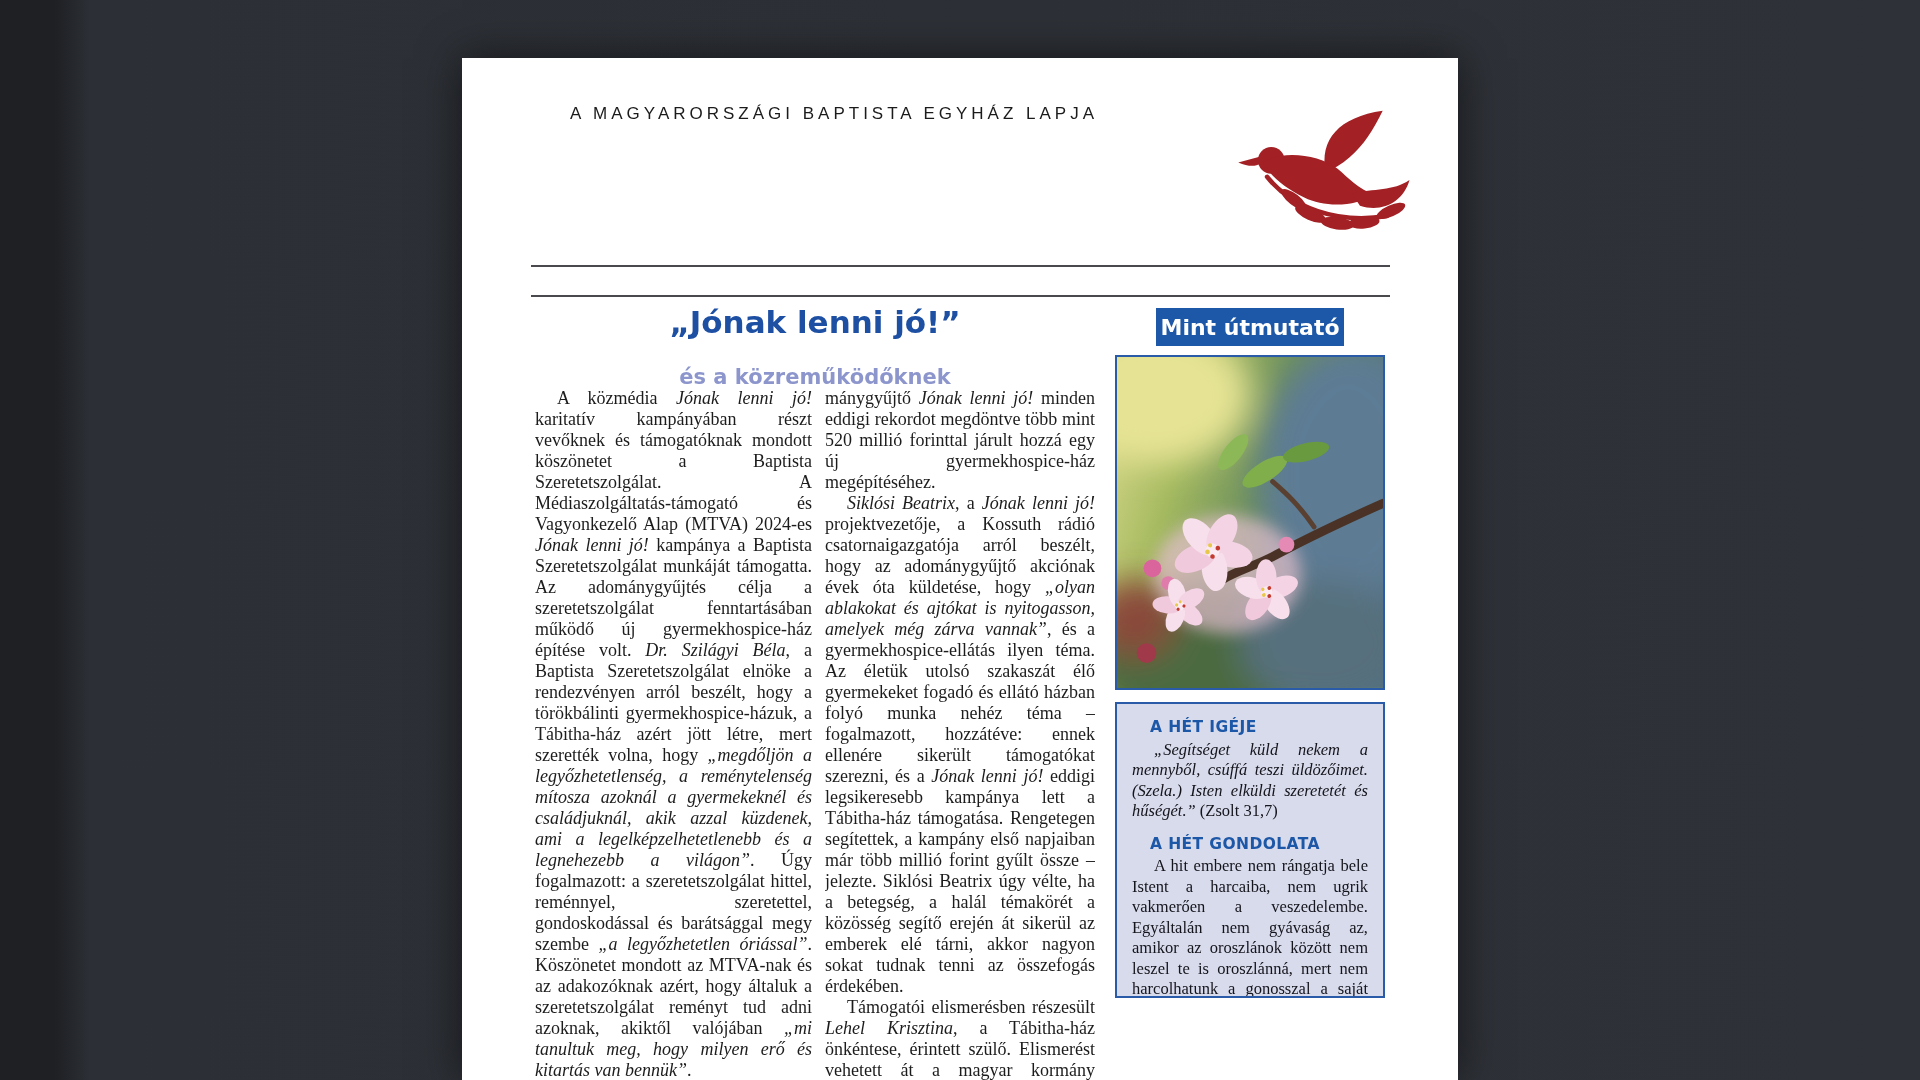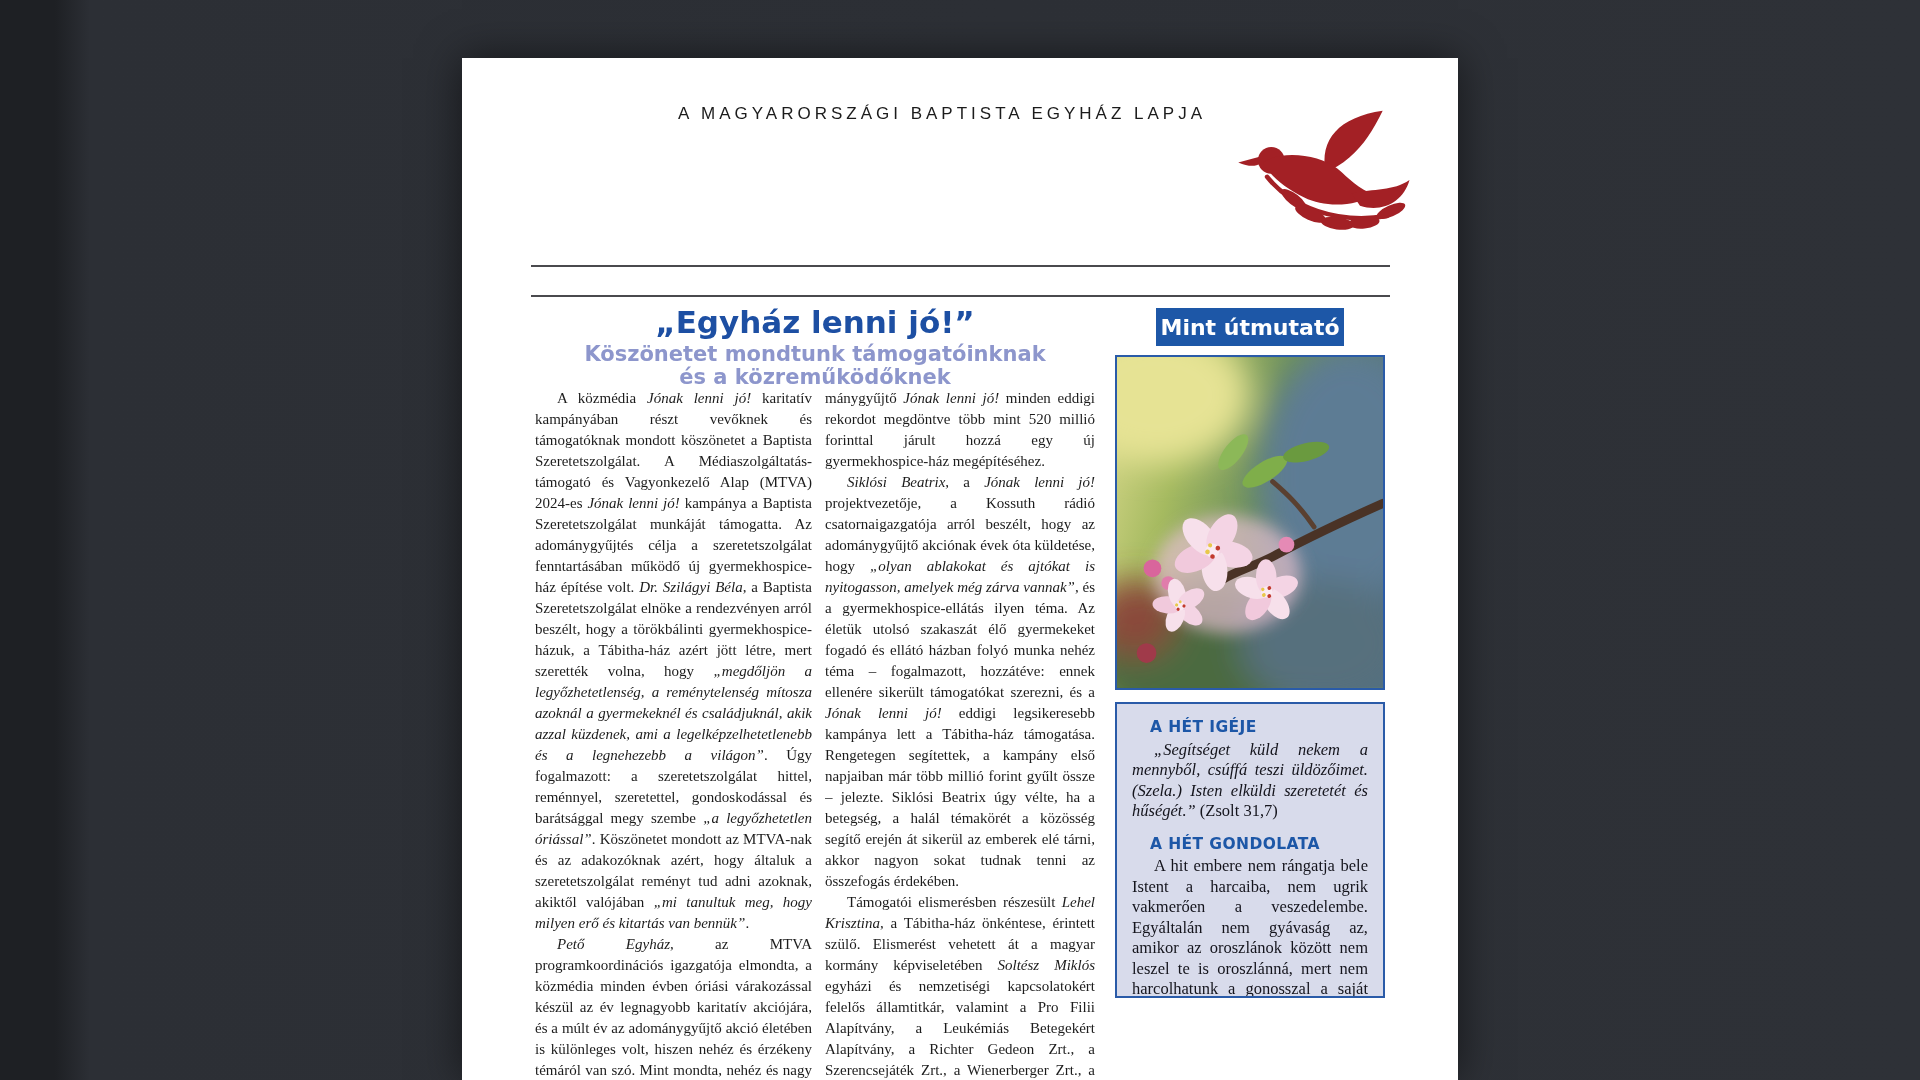--- a/index.html
+++ b/index.html
@@ -12,21 +12,21 @@
   body{
     font-family:"Liberation Serif", serif;
     background:linear-gradient(90deg,#1e2024 0px,#1e2024 55px,#2c2f35 90px,#2e3137 100%);
   }
   .paper{
     position:absolute; left:462px; top:58px; width:996px; height:1022px;
     background:#ffffff; box-shadow:0 0 40px rgba(0,0,0,.55);
   }
   
   .tagline{
-    position:absolute; top:46px; left:0; width:744px; text-align:right;
+    position:absolute; top:46px; left:0; width:744px; text-align:center;
     font-family:"Liberation Sans", sans-serif; font-size:17px; letter-spacing:4px;
     color:#1b1b1b;
   }
   .masthead-title{
     position:absolute; top:58px; left:62px; width:720px;
     font-family:"DejaVu Serif", serif; font-style:italic; font-weight:bold;
     font-size:102px; letter-spacing:-4px; white-space:nowrap;
     color:var(--blue); text-shadow:5px 6px 0 #b9c4dd;
   }
   .dove{ position:absolute; left:768px; top:50px; width:196px; height:146px; }
@@ -41,21 +41,21 @@
   .issue-bar span{ position:absolute; top:2px; transform:translateX(-50%); white-space:nowrap; }
   .issue-date{ left:175px; } .issue-founded{ left:489px; } .issue-number{ left:824px; }
   
   .article-head{
     position:absolute; left:73px; top:248px; width:560px; text-align:center;
     font-family:"DejaVu Sans", sans-serif; font-weight:bold;
   }
   .article-title{ font-size:31px; color:var(--dark-blue); line-height:1.05; }
   .article-sub{ font-size:21px; color:var(--periwinkle); line-height:1.1; margin-top:4px; }
   .cols{ position:absolute; top:330px; overflow:hidden; height:692px;
-    font-size:15px; line-height:21px; color:var(--ink); text-align:justify;
+    font-size:18px; line-height:21px; color:var(--ink); text-align:justify;
     hyphens:auto; -webkit-hyphens:auto; }
   .col1{ left:73px;  width:277px; }
   .col2{ left:363px; width:270px; }
   .cols p{ text-indent:22px; }
   .cols p.flush{ text-indent:0; }
   
   .sidebar{ position:absolute; left:653px; top:246px; width:270px; }
   .sidebar-header{
     position:relative; margin:4px auto 0; width:188px; height:38px;
     background:var(--sidebar-blue); color:#ffffff;
@@ -102,23 +102,23 @@
       <ellipse cx="104" cy="111" rx="16" ry="6" transform="rotate(8 104 111)"></ellipse>
       <ellipse cx="130" cy="110" rx="15" ry="6" transform="rotate(-6 130 110)"></ellipse>
       <ellipse cx="156" cy="99" rx="15" ry="5.5" transform="rotate(-24 156 99)"></ellipse>
     </g>
   </svg>
 
   <div class="rule rule-top"></div>
   <div class="rule rule-bottom"></div>
 
   <div class="article-head">
-    <div class="article-title">„Egyház lenni jó!”</div>
+    <div class="article-title">„Jónak lenni jó!”</div>
     <div class="article-sub">
-      <span>Köszönetet mondtunk támogatóinknak</span><br>
+      <br>
       <span>és a közreműködőknek</span>
     </div>
   </div>
 
   <div class="cols col1" lang="hu">
       <p>A közmédia <i>Jónak lenni jó!</i> karitatív kampányában részt vevőknek és támogatóknak mondott köszönetet a Baptista Szeretetszolgálat. A Médiaszolgáltatás-támogató és Vagyonkezelő Alap (MTVA) 2024-es <i>Jónak lenni jó!</i> kampánya a Baptista Szeretetszolgálat munkáját támogatta. Az adománygyűjtés célja a szeretetszolgálat fenntartásában működő új gyermekhospice-ház építése volt. <i>Dr. Szilágyi Béla</i>, a Baptista Szeretetszolgálat elnöke a rendezvényen arról beszélt, hogy a törökbálinti gyermekhospice-házuk, a Tábitha-ház azért jött létre, mert szerették volna, hogy <i>„megdőljön a legyőzhetetlenség, a reménytelenség mítosza azoknál a gyermekeknél és családjuknál, akik azzal küzdenek, ami a legelképzelhetetlenebb és a legnehezebb a világon”</i>. Úgy fogalmazott: a szeretetszolgálat hittel, reménnyel, szeretettel, gondoskodással és barátsággal megy szembe <i>„a legyőzhetetlen óriással”</i>. Köszönetet mondott az MTVA-nak és az adakozóknak azért, hogy általuk a szeretetszolgálat reményt tud adni azoknak, akiktől valójában <i>„mi tanultuk meg, hogy milyen erő és kitartás van bennük”</i>.</p>
       <p><i>Pető Egyház</i>, az MTVA programkoordinációs igazgatója elmondta, a közmédia minden évben óriási várakozással készül az év legnagyobb karitatív akciójára, és a múlt év az adománygyűjtő akció életében is különleges volt, hiszen nehéz és érzékeny témáról van szó. Mint mondta, nehéz és nagy feladat volt a közmédia dolgozói szá-</p>
     </div>
   <div class="cols col2" lang="hu">
       <p class="flush">mánygyűjtő <i>Jónak lenni jó!</i> minden eddigi rekordot megdöntve több mint 520 millió forinttal járult hozzá egy új gyermekhospice-ház megépítéséhez.</p>

